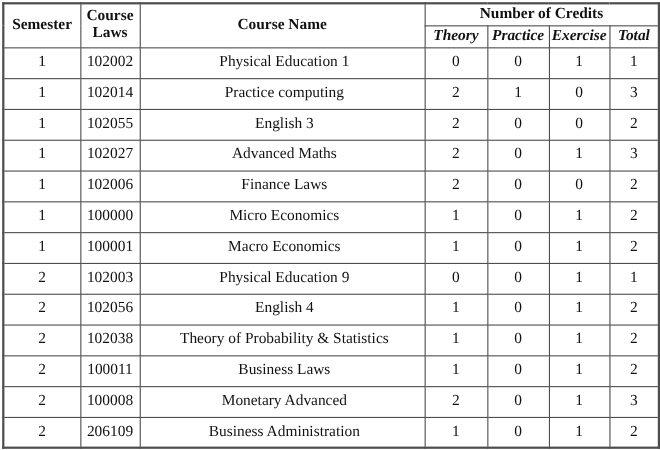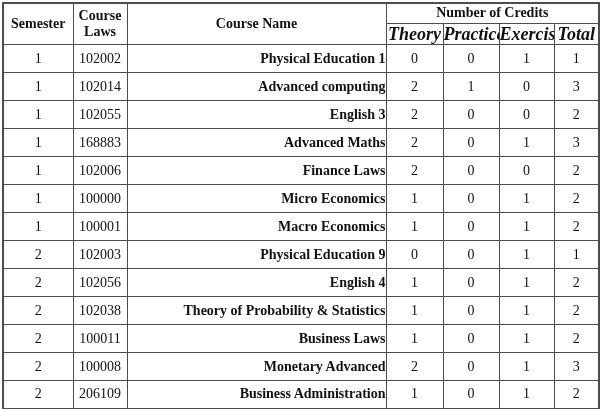--- a/index.html
+++ b/index.html
@@ -34,32 +34,31 @@
   thead th{
     font-weight:bold;
     font-size:14px;
     text-align:center;
     vertical-align:middle;
     line-height:1.15;
   }
   thead tr{height:20px;}
   thead tr.subhead th{
     font-style:italic;
-    font-size:18px;
+    font-size:14px;
   }
   tbody tr{height:28px;}
   tbody td{
     font-size:14px;
     vertical-align:middle;
     text-align:center;
   }
   tbody td.name{
-    text-align:right;
+    text-align:center;
     padding-left:4px;
-    font-weight:bold;
   }
 </style>
 </head>
 <body>
 
 <table class="courses">
   <colgroup>
     <col style="width:70px">
     <col style="width:54px">
     <col style="width:259px">
@@ -89,40 +88,40 @@
     <td class="name">Physical Education 1</td>
     <td>0</td>
     <td>0</td>
     <td>1</td>
     <td>1</td>
   </tr>
 
   <tr>
     <td>1</td>
     <td>102014</td>
-    <td class="name">Advanced computing</td>
+    <td class="name">Practice computing</td>
     <td>2</td>
     <td>1</td>
     <td>0</td>
     <td>3</td>
   </tr>
 
   <tr>
     <td>1</td>
     <td>102055</td>
     <td class="name">English 3</td>
     <td>2</td>
     <td>0</td>
     <td>0</td>
     <td>2</td>
   </tr>
 
   <tr>
     <td>1</td>
-    <td>168883</td>
+    <td>102027</td>
     <td class="name">Advanced Maths</td>
     <td>2</td>
     <td>0</td>
     <td>1</td>
     <td>3</td>
   </tr>
 
   <tr>
     <td>1</td>
     <td>102006</td>

